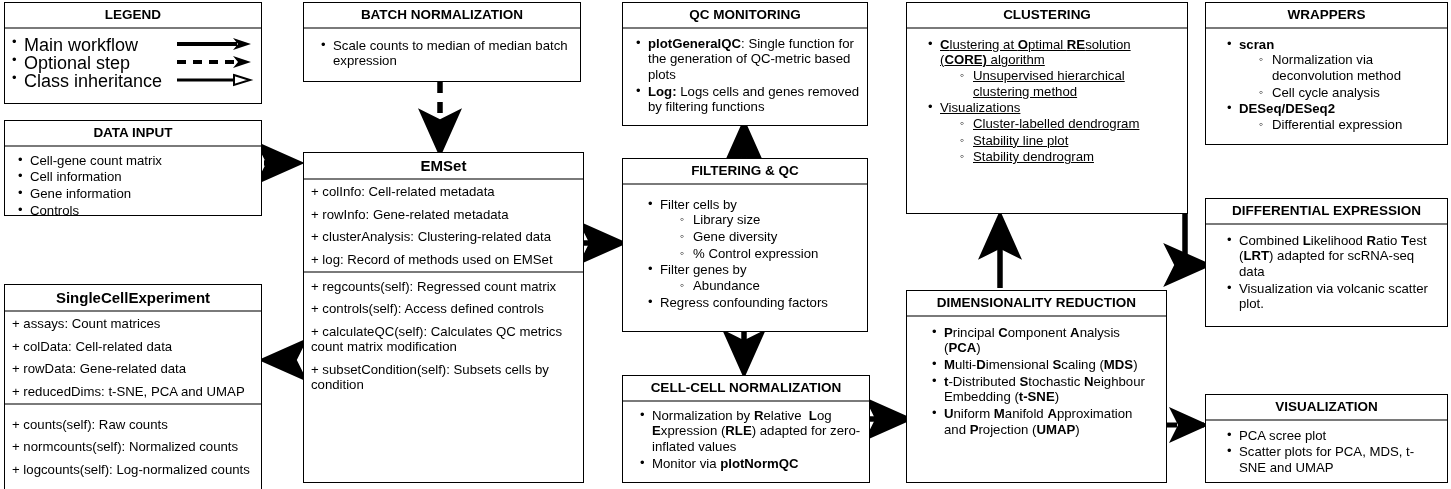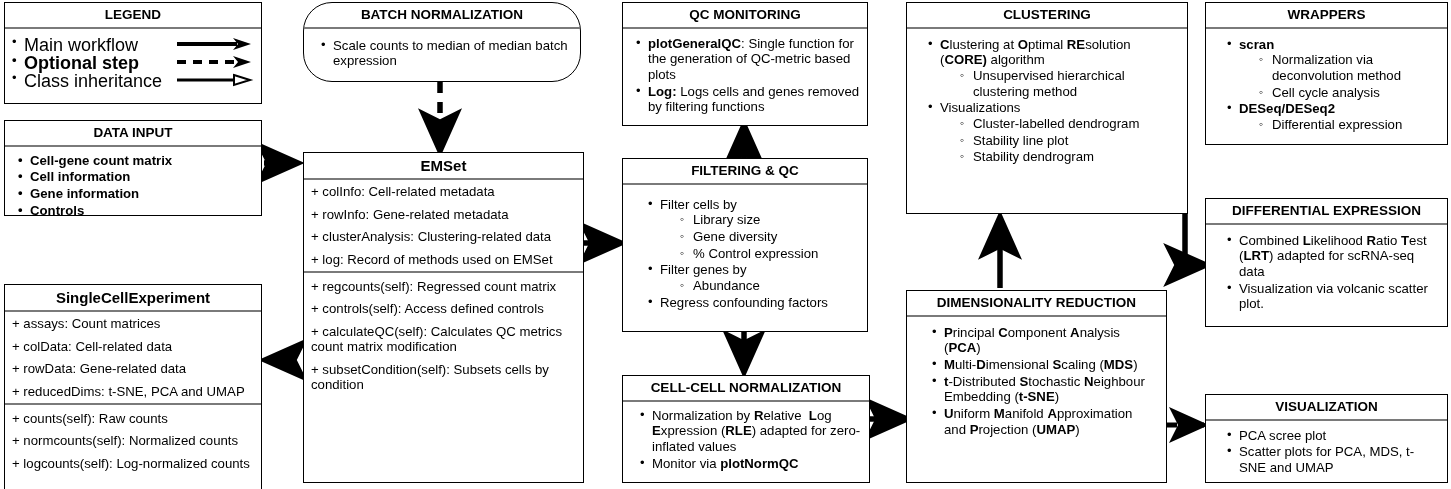--- a/index.html
+++ b/index.html
@@ -120,21 +120,21 @@
       <ul>
         <li style="height:17px;">
           <span>Main workflow</span>
           <span class="legend-arrow">
             <svg width="74" height="12" viewBox="0 0 74 12">
               <line x1="0" y1="6" x2="60" y2="6" stroke="#000" stroke-width="4"></line>
               <path d="M56,0 L74,6 L56,12 L61,6 Z" fill="#000"></path>
             </svg>
           </span>
         </li>
-        <li style="height:17px;font-weight:bold;">
+        <li style="height:17px;">
           <span>Optional step</span>
           <span class="legend-arrow">
             <svg width="74" height="12" viewBox="0 0 74 12">
               <line x1="0" y1="6" x2="58" y2="6" stroke="#000" stroke-width="4" stroke-dasharray="9,7"></line>
               <path d="M56,0 L74,6 L56,12 L61,6 Z" fill="#000"></path>
             </svg>
           </span>
         </li>
         <li style="height:17px;">
           <span>Class inheritance</span>
@@ -144,46 +144,46 @@
               <path d="M57,1 L73,6 L57,11 Z" fill="#fff" stroke="#000" stroke-width="2"></path>
             </svg>
           </span>
         </li>
       </ul>
     </div>
   </div>
 
   <div class="box" style="left:4px;top:120px;width:258px;height:96px;">
     <div class="box-title">DATA INPUT</div>
-    <div class="box-body" style="padding-left:10px;font-weight:bold;">
+    <div class="box-body" style="padding-left:10px;">
       <ul>
         <li>Cell-gene count matrix</li>
         <li>Cell information</li>
         <li>Gene information</li>
         <li>Controls</li>
       </ul>
     </div>
   </div>
 
   <div class="box uml" style="left:4px;top:256px;width:258px;height:227px;margin-top:28px;">
     <div class="box-title big">SingleCellExperiment</div>
     <div class="sec">
       <div class="row">+ assays: Count matrices</div>
       <div class="row">+ colData: Cell-related data</div>
       <div class="row">+ rowData: Gene-related data</div>
       <div class="row">+ reducedDims: t-SNE, PCA and UMAP</div>
     </div>
-    <div class="sec divider" style="padding-top:6px;">
+    <div class="sec divider" style="padding-top:12px;">
       <div class="row">+ counts(self): Raw counts</div>
       <div class="row">+ normcounts(self): Normalized counts</div>
       <div class="row">+ logcounts(self): Log-normalized counts</div>
     </div>
   </div>
 
-  <div class="box" style="left:303px;top:2px;width:278px;height:80px;border-radius:29px;">
+  <div class="box" style="left:303px;top:2px;width:278px;height:80px;">
     <div class="box-title">BATCH NORMALIZATION</div>
     <div class="box-body" style="padding:9px 10px 6px 14px;">
       <ul>
         <li>Scale counts to median of median batch expression</li>
       </ul>
     </div>
   </div>
 
   <div class="box uml" style="left:303px;top:152px;width:281px;height:331px;">
     <div class="box-title big">EMSet</div>
@@ -245,21 +245,21 @@
     <div class="box-body" style="padding:6px 6px 6px 14px;">
       <ul>
         <li>Normalization by <b>R</b>elative&nbsp; <b>L</b>og <b>E</b>xpression (<b>RLE</b>) adapted for zero-inflated values</li>
         <li>Monitor via <b>plotNormQC</b></li>
       </ul>
     </div>
   </div>
 
   <div class="box" style="left:906px;top:2px;width:282px;height:212px;">
     <div class="box-title">CLUSTERING</div>
-    <div class="box-body" style="padding:8px 6px 6px 18px;">
+    <div class="box-body" style="padding:8px 6px 6px 18px;text-decoration:underline;">
       <ul>
         <li>
           <span><b>C</b>lustering at <b>O</b>ptimal <b>RE</b>solution (<b>CORE)</b> algorithm</span>
           <ul class="sub">
             <li>Unsupervised hierarchical clustering method</li>
           </ul>
         </li>
         <li>
           <span>Visualizations</span>
           <ul class="sub">

